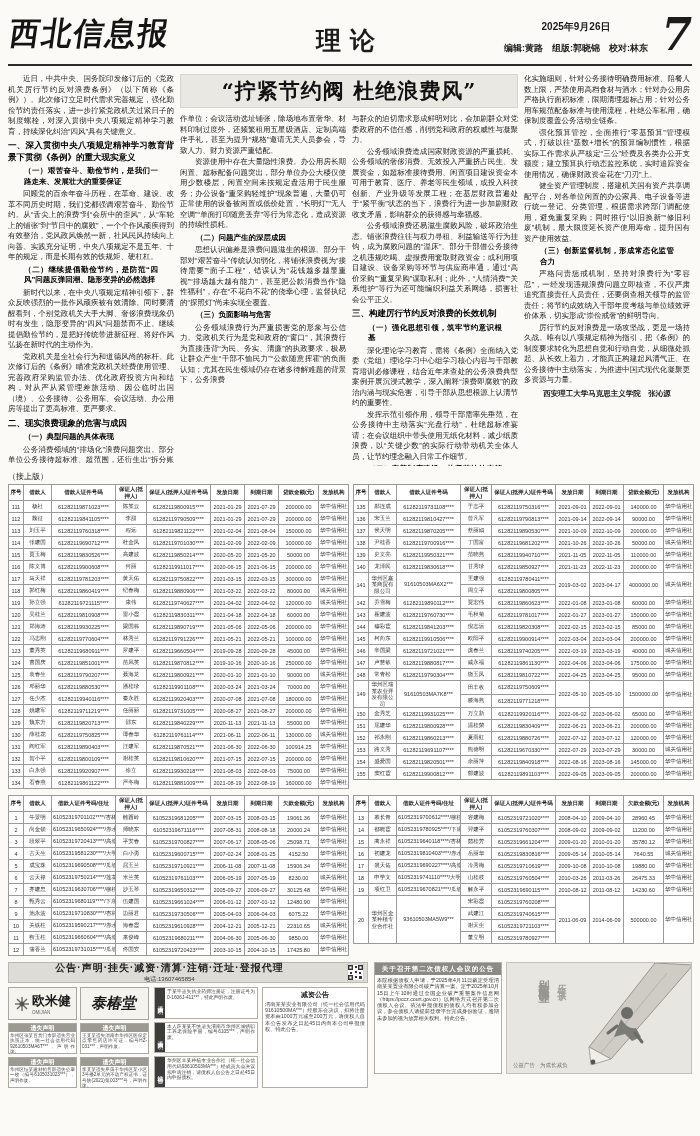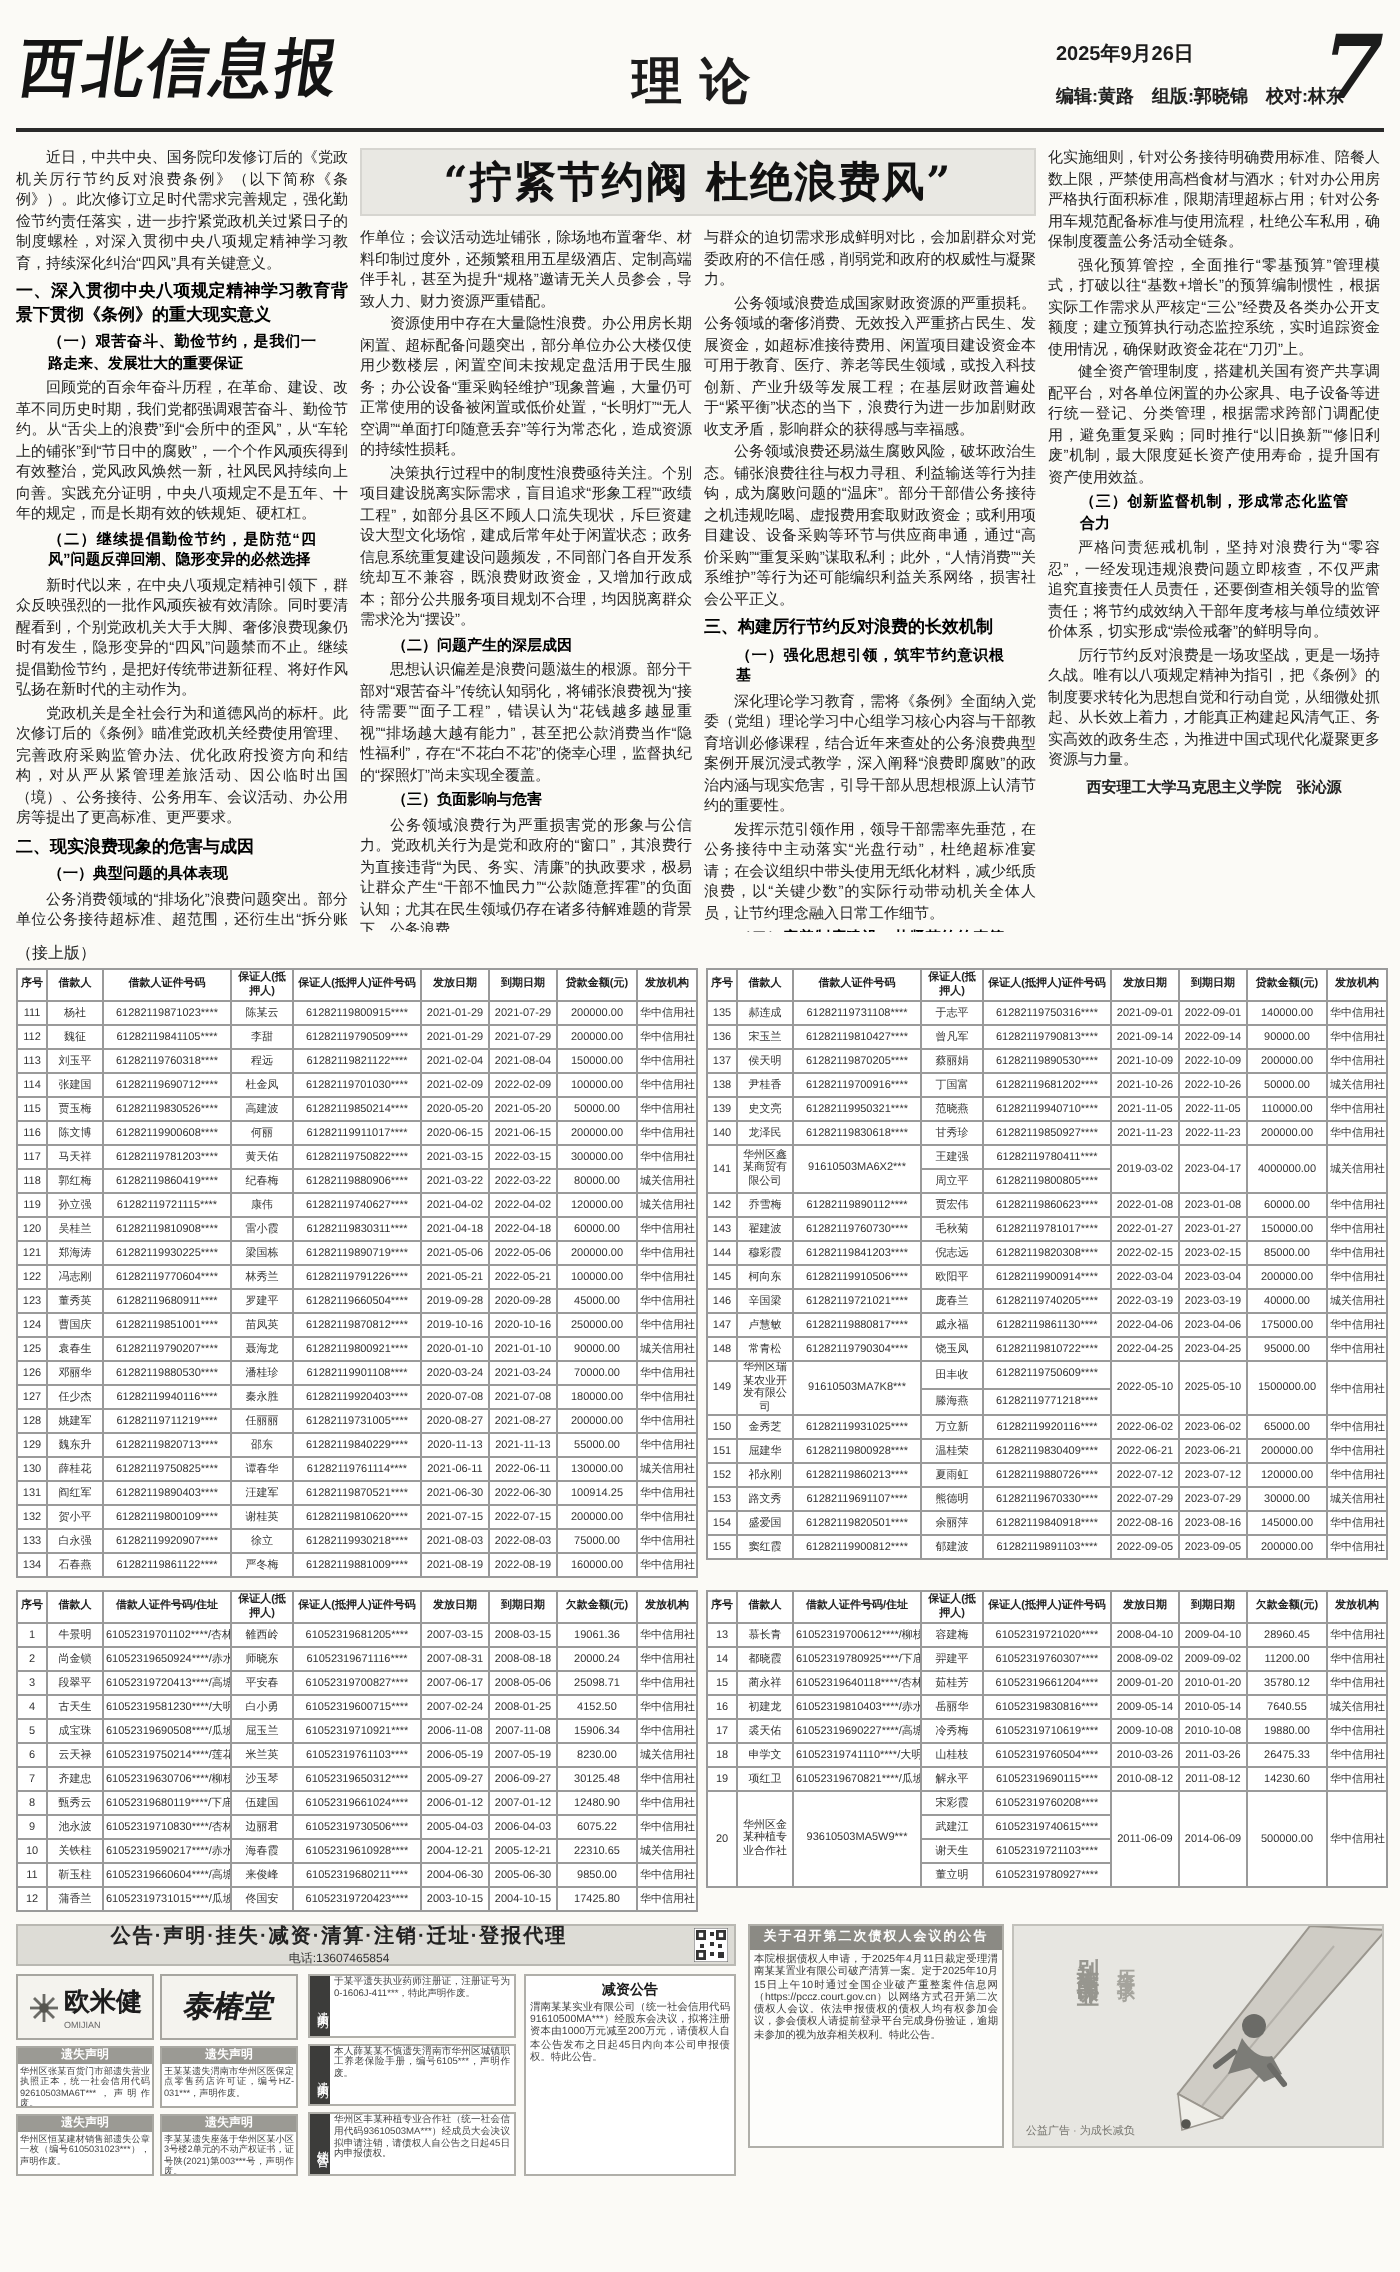--- a/index.html
+++ b/index.html
@@ -4,21 +4,21 @@
 <style>
 *{margin:0;padding:0;box-sizing:border-box}
 html,body{width:700px;height:1136px}
 body{background:#dcdcd8;font-family:"Liberation Sans",sans-serif}
 .page{position:relative;width:700px;height:1136px;background:#fbfaf6;color:#1c1c1c;overflow:hidden;padding:10px 8px 4px}
 
 
 .hdr{position:relative;height:56px;border-bottom:2px solid #2a2a2a}
 .masthead{position:absolute;left:2px;top:4px;font-family:"DejaVu Serif",serif;font-weight:900;font-size:30px;letter-spacing:2px;transform:skewX(-8deg) scaleY(1.05);color:#141414}
 .section{position:absolute;left:50%;transform:translateX(-50%);top:14px;font-size:25px;font-weight:bold;letter-spacing:9px}
-.hright{position:absolute;right:20px;top:10px;text-align:left}
+.hright{position:absolute;right:44px;top:10px;text-align:center}
 .hdate{font-size:10px;font-weight:bold}
 .hcred{font-size:9px;font-weight:bold;margin-top:8px;color:#222}
 .pageno{position:absolute;right:0;top:0;font-size:44px;line-height:50px;font-weight:bold;font-style:italic;font-family:"DejaVu Serif",serif}
 
 
 .article{position:relative;margin-top:8px;height:392px;display:flex;gap:6px}
 .col{width:166px;height:392px;overflow:hidden;font-size:7.5px;line-height:10.5px;text-align:justify;color:#232323}
 .col.padded{padding-top:40px}
 .headline{position:absolute;left:172px;top:0;width:338px;height:34px;background:#e9e8e3;border:1px solid #d6d5d0;display:flex;align-items:center;justify-content:center;font-size:21px;font-weight:bold;letter-spacing:1px;font-family:"DejaVu Serif",serif;color:#111}
 .col .p{text-indent:2em;margin-bottom:1px}
@@ -93,21 +93,20 @@
         <div class="h2">（二）继续提倡勤俭节约，是防范“四风”问题反弹回潮、隐形变异的必然选择</div>
         <div class="p">新时代以来，在中央八项规定精神引领下，群众反映强烈的一批作风顽疾被有效清除。同时要清醒看到，个别党政机关大手大脚、奢侈浪费现象仍时有发生，隐形变异的“四风”问题禁而不止。继续提倡勤俭节约，是把好传统带进新征程、将好作风弘扬在新时代的主动作为。</div>
         <div class="p">党政机关是全社会行为和道德风尚的标杆。此次修订后的《条例》瞄准党政机关经费使用管理、完善政府采购监管办法、优化政府投资方向和结构，对从严从紧管理差旅活动、因公临时出国（境）、公务接待、公务用车、会议活动、办公用房等提出了更高标准、更严要求。</div>
         <div class="h1">二、现实浪费现象的危害与成因</div>
         <div class="h2">（一）典型问题的具体表现</div>
         <div class="p">公务消费领域的“排场化”浪费问题突出。部分单位公务接待超标准、超范围，还衍生出“拆分账单”“转嫁费用”等隐蔽手段，将接待费用摊派至下属企业或合</div>
       </div>
     <div class="col padded" id="col2">
         <div class="c">作单位；会议活动选址铺张，除场地布置奢华、材料印制过度外，还频繁租用五星级酒店、定制高端伴手礼，甚至为提升“规格”邀请无关人员参会，导致人力、财力资源严重错配。</div>
         <div class="p">资源使用中存在大量隐性浪费。办公用房长期闲置、超标配备问题突出，部分单位办公大楼仅使用少数楼层，闲置空间未按规定盘活用于民生服务；办公设备“重采购轻维护”现象普遍，大量仍可正常使用的设备被闲置或低价处置，“长明灯”“无人空调”“单面打印随意丢弃”等行为常态化，造成资源的持续性损耗。</div>
-        <div class="p">决策执行过程中的制度性浪费亟待关注。个别项目建设脱离实际需求，盲目追求“形象工程”“政绩工程”，如部分县区不顾人口流失现状，斥巨资建设大型文化场馆，建成后常年处于闲置状态；政务信息系统重复建设问题频发，不同部门各自开发系统却互不兼容，既浪费财政资金，又增加行政成本；部分公共服务项目规划不合理，均因脱离群众需求沦为“摆设”。</div>
         <div class="h2">（二）问题产生的深层成因</div>
         <div class="p">思想认识偏差是浪费问题滋生的根源。部分干部对“艰苦奋斗”传统认知弱化，将铺张浪费视为“接待需要”“面子工程”，错误认为“花钱越多越显重视”“排场越大越有能力”，甚至把公款消费当作“隐性福利”，存在“不花白不花”的侥幸心理，监督执纪的“探照灯”尚未实现全覆盖。</div>
         <div class="h2">（三）负面影响与危害</div>
         <div class="p">公务领域浪费行为严重损害党的形象与公信力。党政机关行为是党和政府的“窗口”，其浪费行为直接违背“为民、务实、清廉”的执政要求，极易让群众产生“干部不恤民力”“公款随意挥霍”的负面认知；尤其在民生领域仍存在诸多待解难题的背景下，公务浪费</div>
       </div>
     <div class="col padded" id="col3">
         <div class="c">与群众的迫切需求形成鲜明对比，会加剧群众对党委政府的不信任感，削弱党和政府的权威性与凝聚力。</div>
         <div class="p">公务领域浪费造成国家财政资源的严重损耗。公务领域的奢侈消费、无效投入严重挤占民生、发展资金，如超标准接待费用、闲置项目建设资金本可用于教育、医疗、养老等民生领域，或投入科技创新、产业升级等发展工程；在基层财政普遍处于“紧平衡”状态的当下，浪费行为进一步加剧财政收支矛盾，影响群众的获得感与幸福感。</div>
         <div class="p">公务领域浪费还易滋生腐败风险，破坏政治生态。铺张浪费往往与权力寻租、利益输送等行为挂钩，成为腐败问题的“温床”。部分干部借公务接待之机违规吃喝、虚报费用套取财政资金；或利用项目建设、设备采购等环节与供应商串通，通过“高价采购”“重复采购”谋取私利；此外，“人情消费”“关系维护”等行为还可能编织利益关系网络，损害社会公平正义。</div>
         <div class="h1">三、构建厉行节约反对浪费的长效机制</div>
@@ -115,21 +114,21 @@
         <div class="p">深化理论学习教育，需将《条例》全面纳入党委（党组）理论学习中心组学习核心内容与干部教育培训必修课程，结合近年来查处的公务浪费典型案例开展沉浸式教学，深入阐释“浪费即腐败”的政治内涵与现实危害，引导干部从思想根源上认清节约的重要性。</div>
         <div class="p">发挥示范引领作用，领导干部需率先垂范，在公务接待中主动落实“光盘行动”，杜绝超标准宴请；在会议组织中带头使用无纸化材料，减少纸质浪费，以“关键少数”的实际行动带动机关全体人员，让节约理念融入日常工作细节。</div>
         <div class="h2">（二）完善制度建设，扎紧节约约束笼子</div>
       </div>
     <div class="col" id="col4">
         <div class="c">化实施细则，针对公务接待明确费用标准、陪餐人数上限，严禁使用高档食材与酒水；针对办公用房严格执行面积标准，限期清理超标占用；针对公务用车规范配备标准与使用流程，杜绝公车私用，确保制度覆盖公务活动全链条。</div>
         <div class="p">强化预算管控，全面推行“零基预算”管理模式，打破以往“基数+增长”的预算编制惯性，根据实际工作需求从严核定“三公”经费及各类办公开支额度；建立预算执行动态监控系统，实时追踪资金使用情况，确保财政资金花在“刀刃”上。</div>
         <div class="p">健全资产管理制度，搭建机关国有资产共享调配平台，对各单位闲置的办公家具、电子设备等进行统一登记、分类管理，根据需求跨部门调配使用，避免重复采购；同时推行“以旧换新”“修旧利废”机制，最大限度延长资产使用寿命，提升国有资产使用效益。</div>
         <div class="h2">（三）创新监督机制，形成常态化监管合力</div>
         <div class="p">严格问责惩戒机制，坚持对浪费行为“零容忍”，一经发现违规浪费问题立即核查，不仅严肃追究直接责任人员责任，还要倒查相关领导的监管责任；将节约成效纳入干部年度考核与单位绩效评价体系，切实形成“崇俭戒奢”的鲜明导向。</div>
-        <div class="p">厉行节约反对浪费是一场攻坚战，更是一场持久战。唯有以八项规定精神为指引，把《条例》的制度要求转化为思想自觉和行动自觉，从细微处抓起、从长效上着力，才能真正构建起风清气正、务实高效的政务生态，为推进中国式现代化凝聚更多资源与力量。</div>
+        <div class="p">厉行节约反对浪费是一场攻坚战，更是一场持久战。唯有以八项规定精神为指引，把《条例》的制度要求转化为思想自觉和行动自觉，从细微处抓起、从长效上着力，才能真正构建起风清气正、在公务接待中主动落实，为推进中国式现代化凝聚更多资源与力量。</div>
         <div class="by">西安理工大学马克思主义学院　张沁源</div>
       </div>
   </div>
 
   <div class="contlabel">（接上版）</div>
   <div class="tablerow">
     <table id="t1l">
         <colgroup>
           <col style="width:15px">
           <col style="width:28px">

